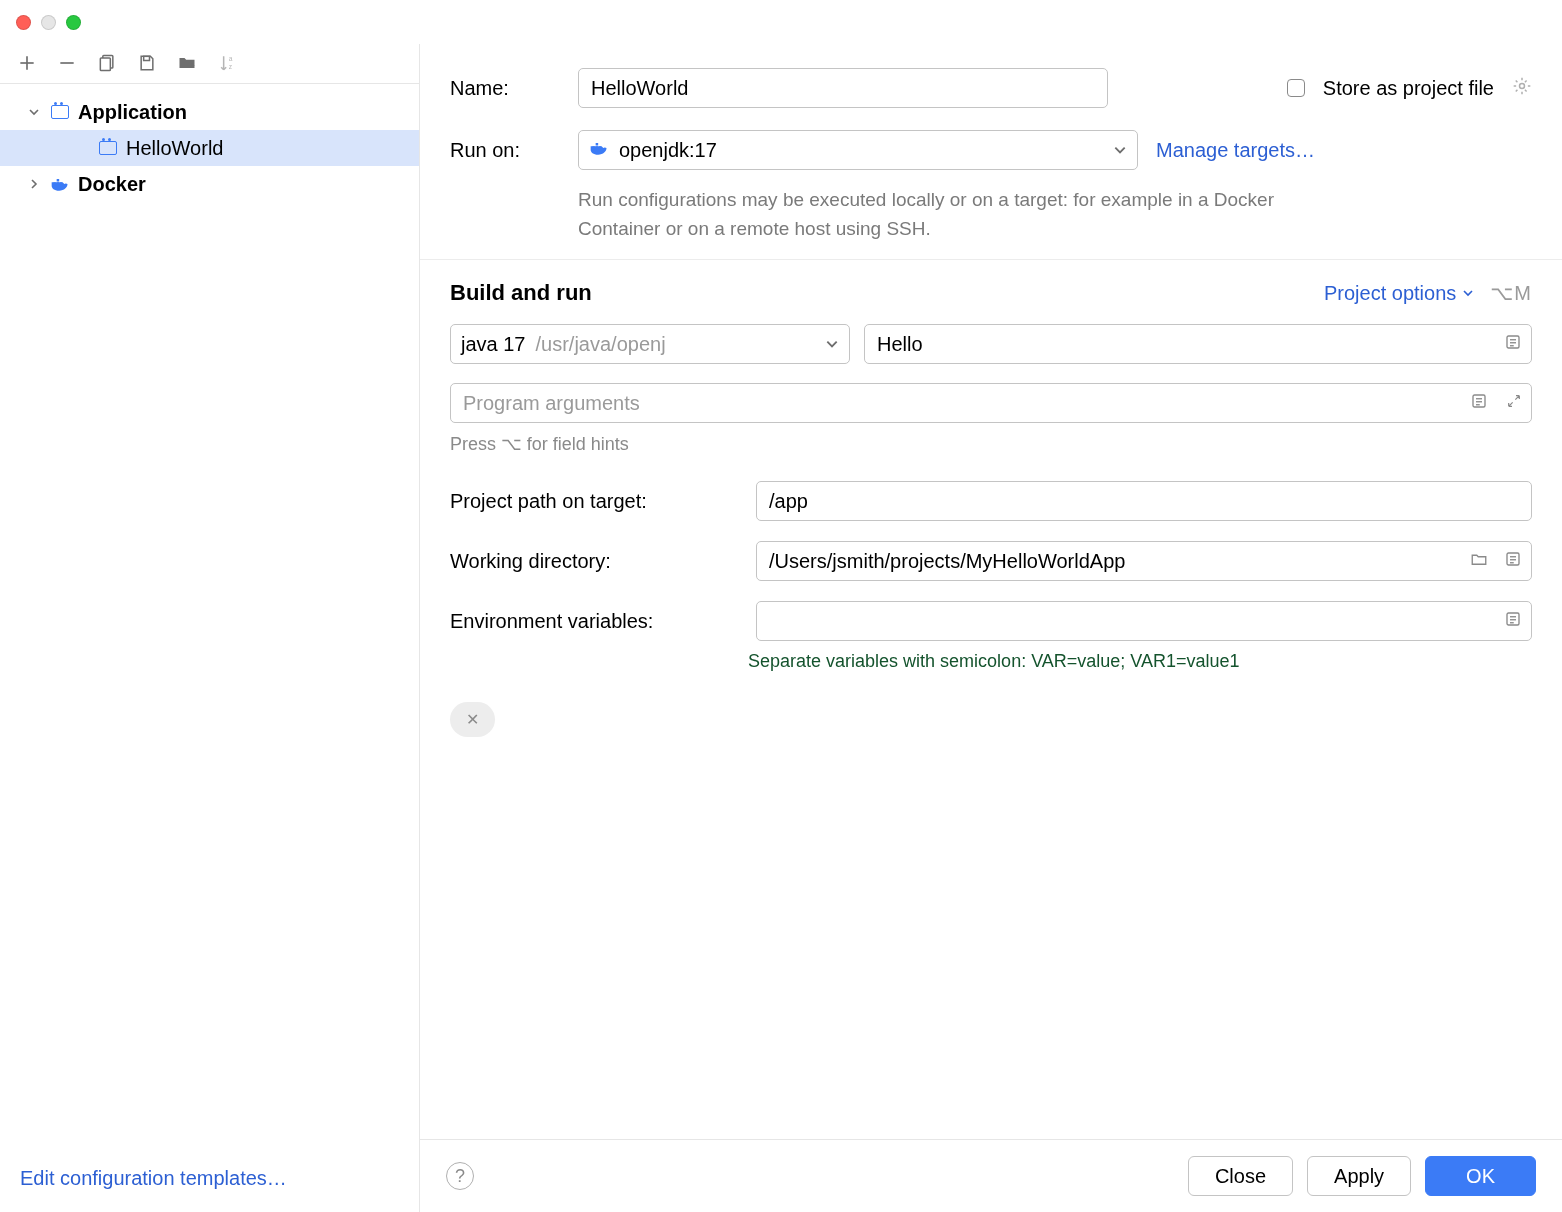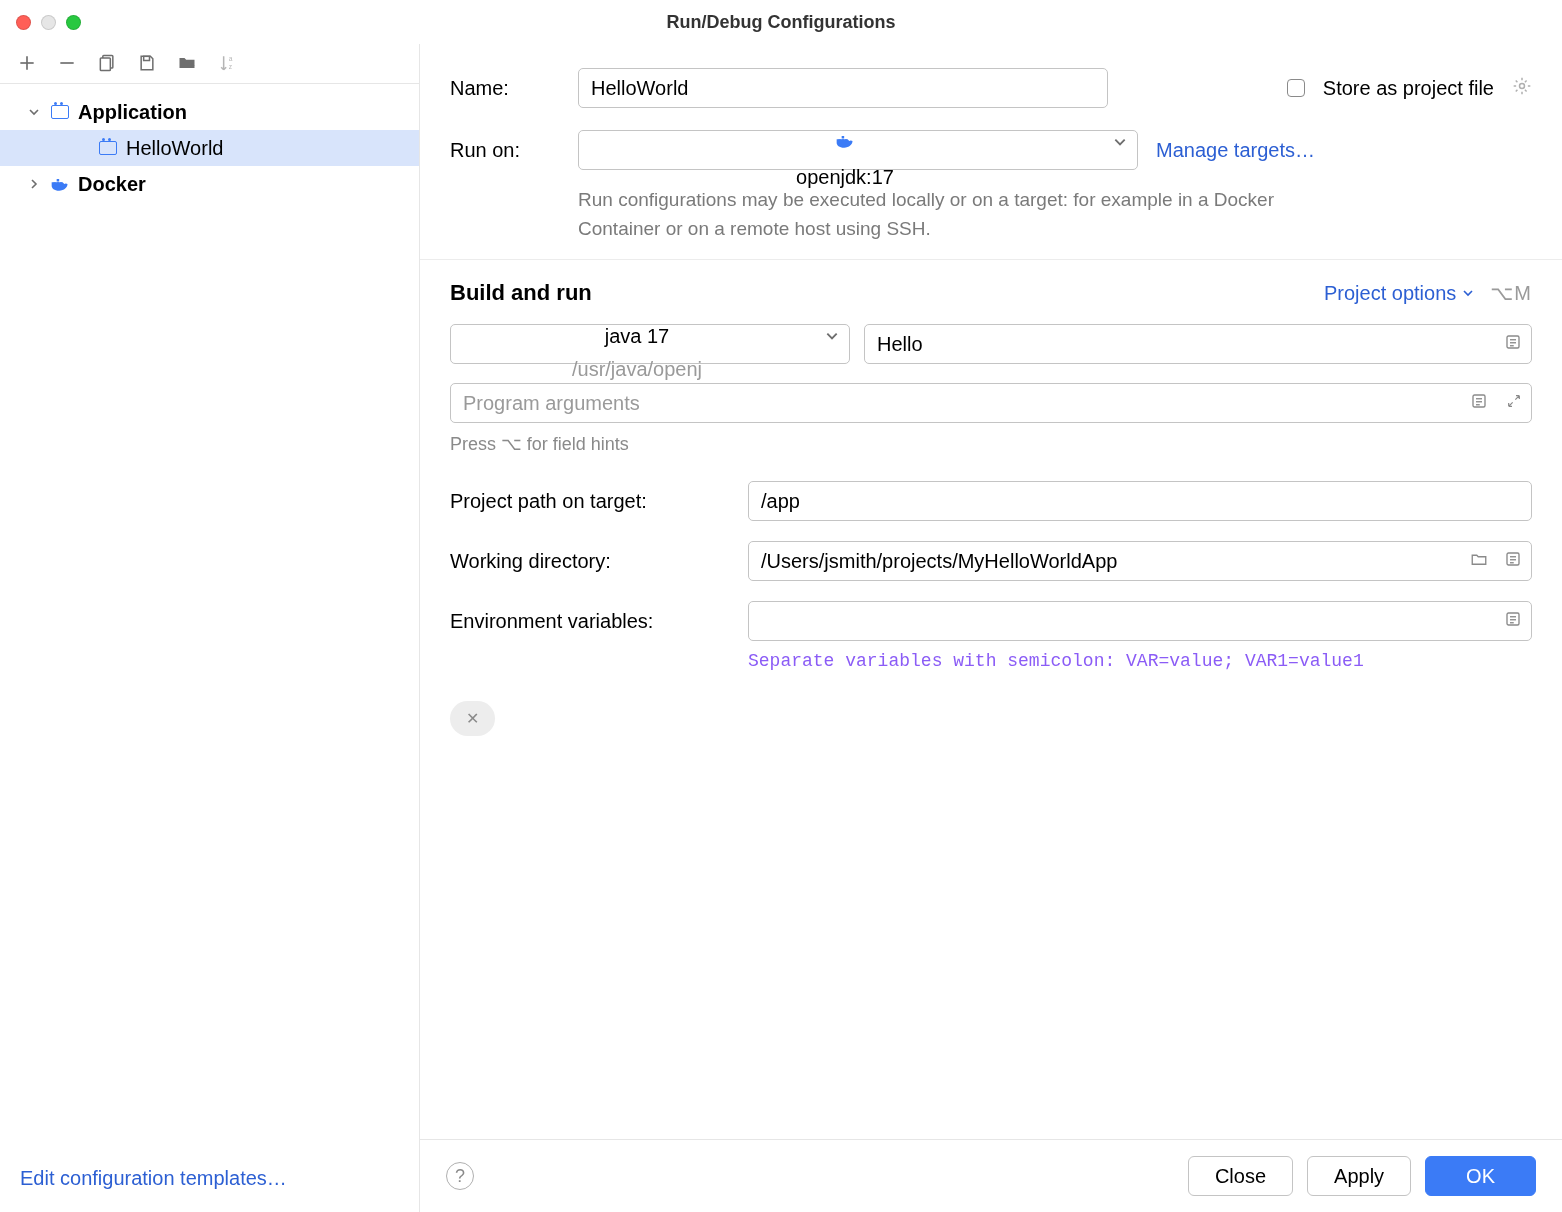--- a/index.html
+++ b/index.html
@@ -67,46 +67,46 @@
   height: 40px; padding: 0 12px; font-size: 20px;
   background: #fff; outline: none;
 }
 .name-input { width: 530px; }
 .store-wrap { margin-left: auto; display:flex; align-items:center; gap:18px; font-size: 20px;}
 .checkbox { width: 18px; height: 18px; border: 1.5px solid #8a8a8a; border-radius: 4px; background:#fff;}
 .gear { color:#b0b0b0; }
 .select {
   border: 1px solid #c4c4c4; border-radius: 5px; height: 40px;
   display: flex; align-items: center; padding: 0 36px 0 10px; gap: 10px;
-  font-size: 20px; position: relative; cursor: pointer; background:#fff;flex-direction:column;
+  font-size: 20px; position: relative; cursor: pointer; background:#fff;
 }
 .select .chev { position:absolute; right: 10px; color:#6e6e6e;}
 .runon-select { width: 560px; }
 .hint { color: #7a7a7a; font-size: 19px; line-height: 1.5; margin-left: 128px; margin-top: -6px; margin-bottom: 16px; max-width: 740px;}
 .section-divider { border-top: 1px solid #ececec; margin: 12px -30px 20px;}
 .section-head { display:flex; align-items:center; margin-bottom: 18px;}
 .section-title { font-weight: 700; font-size: 22px; }
 .modify { margin-left:auto; color:#2c5fd3; display:flex; align-items:center; gap:6px; cursor:pointer; font-size:20px;}
 .shortcut { color:#9a9a9a; font-size:20px; margin-left: 16px; letter-spacing: 1px;}
 .build-row { display:flex; gap: 14px; margin-bottom: 19px;}
 .jdk-select { width: 400px; position:relative;}
 .jdk-select .grey { color:#9a9a9a; }
 .class-input { flex:1; position:relative;}
 .class-input .input { width: 100%; }
 .suffix-icon { position:absolute; right: 10px; top: 50%; transform: translateY(-50%); color:#8a8a8a; cursor:pointer;}
 .args-row { position: relative; margin-bottom: 10px;}
 .args-row .input { width: 100%; padding-right: 78px; color:#999;}
 .args-row .input::placeholder { color:#9a9a9a; }
 .small-hint { color:#8a8a8a; font-size: 18px; margin-bottom: 26px;}
-.field-row { display:flex; align-items:center; gap: 18px; margin-bottom: 20px;}
+.field-row { display:flex; align-items:center; gap: 26px; margin-bottom: 20px;}
 .field-label { width: 280px; font-size: 20px;}
 .field-input-wrap { flex:1; position:relative;}
 .field-input-wrap .input { width: 100%; padding-right: 80px;}
 .folder-icon { position:absolute; right: 44px; top:50%; transform:translateY(-50%); color:#8a8a8a; cursor:pointer;}
-.env-hint { color:#8b5cf6; font-size: 18px; margin-left: 298px; margin-top: -10px; margin-bottom: 30px; font-family: Liberation Mono, monospace;}
+.env-hint { color:#14532d; font-size: 18px; margin-left: 298px; margin-top: -10px; margin-bottom: 30px;}
 .chip {
   display:inline-flex; align-items:center; gap: 10px;
   background:#ededed; border-radius: 20px;
   padding: 8px 16px; font-size: 20px;
 }
 .chip-close { color:#8a8a8a; cursor:pointer; font-size:16px;}
 .footer {
   border-top: 1px solid #e6e6e6;
   padding: 16px 26px;
   display:flex; align-items:center; gap: 14px;
@@ -126,21 +126,20 @@
 </head>
 <body>
 
 <div class="window">
   <div class="titlebar">
     <div class="traffic">
       <div class="traffic-dot dot-red"></div>
       <div class="traffic-dot dot-yellow"></div>
       <div class="traffic-dot dot-green"></div>
     </div>
-    <div class="title">Run/Debug Configurations</div>
   </div>
 
   <div class="body">
     <div class="sidebar">
       <div class="toolbar">
         <span class="tool-icon">
           <svg viewBox="0 0 24 24" stroke="currentColor" stroke-width="2" fill="none">
               <line x1="12" y1="4" x2="12" y2="20"></line>
               <line x1="4" y1="12" x2="20" y2="12"></line>
             </svg>

